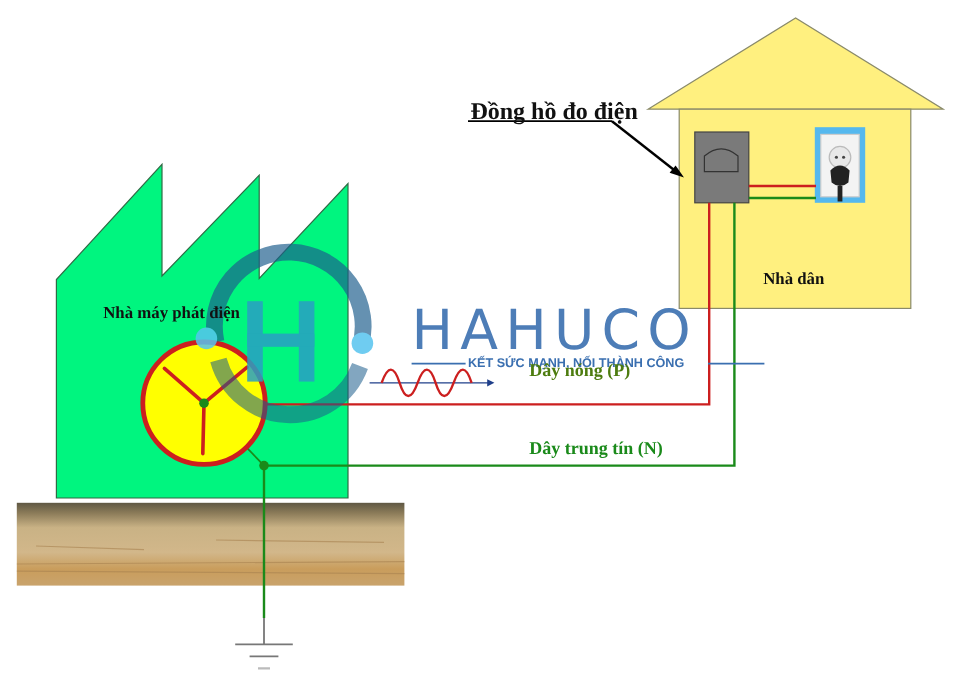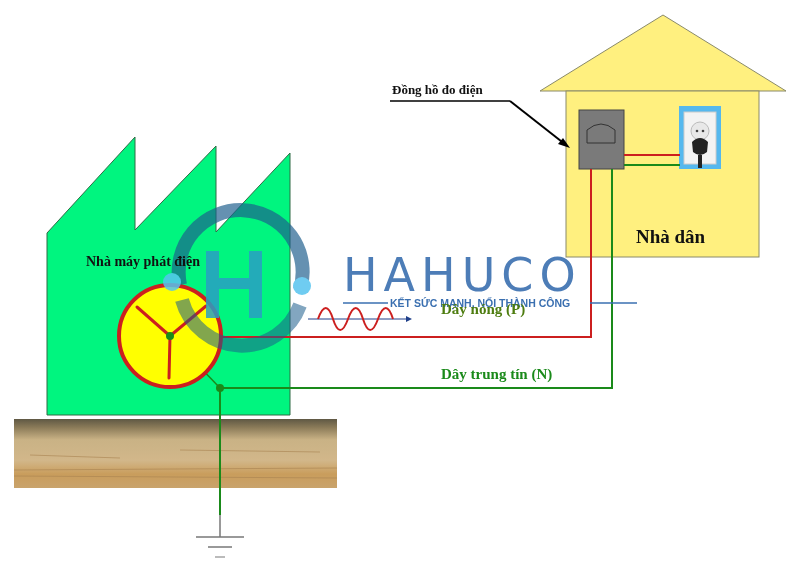--- a/index.html
+++ b/index.html
@@ -89,17 +89,17 @@
     <rect x="249" y="251" width="13" height="67" fill="#2a9fc4"></rect>
     <rect x="206" y="278" width="56" height="11" fill="#2a9fc4"></rect>
   </g>
   <line x1="343" y1="303" x2="388" y2="303" stroke="#3a6fb0" stroke-width="1.5"></line>
   <line x1="590" y1="303" x2="637" y2="303" stroke="#3a6fb0" stroke-width="1.5"></line>
 </svg>
 
 <div class="wm-title" style="left:343px; top:248px; font-size:46px; color:#3a6fb0; opacity:0.9; letter-spacing:6px;">HAHUCO</div>
 <div class="wm-sub" style="left:390px; top:297px; font-size:10.5px; color:#3a6fb0;">KẾT SỨC MẠNH, NỐI THÀNH CÔNG</div>
 
-<div class="lbl" style="left:392px; top:82px; font-size:13px; color:#111;">Đồng hồ đo điện</div>
-<div class="lbl" style="left:636px; top:226px; font-size:19px; color:#111;">Nhà dân</div>
+<div class="lbl" style="left:392px; top:82px; font-size:20px; color:#111;">Đồng hồ đo điện</div>
+<div class="lbl" style="left:636px; top:226px; font-size:14px; color:#111;">Nhà dân</div>
 <div class="lbl" style="left:86px; top:254px; font-size:14px; color:#111;">Nhà máy phát điện</div>
 <div class="lbl" style="left:441px; top:301px; font-size:15px; color:#4d7c0f;">Dây nóng (P)</div>
 <div class="lbl" style="left:441px; top:366px; font-size:15px; color:#1a8a1a;text-align:right;">Dây trung tín (N)</div>
 
 </body></html>

